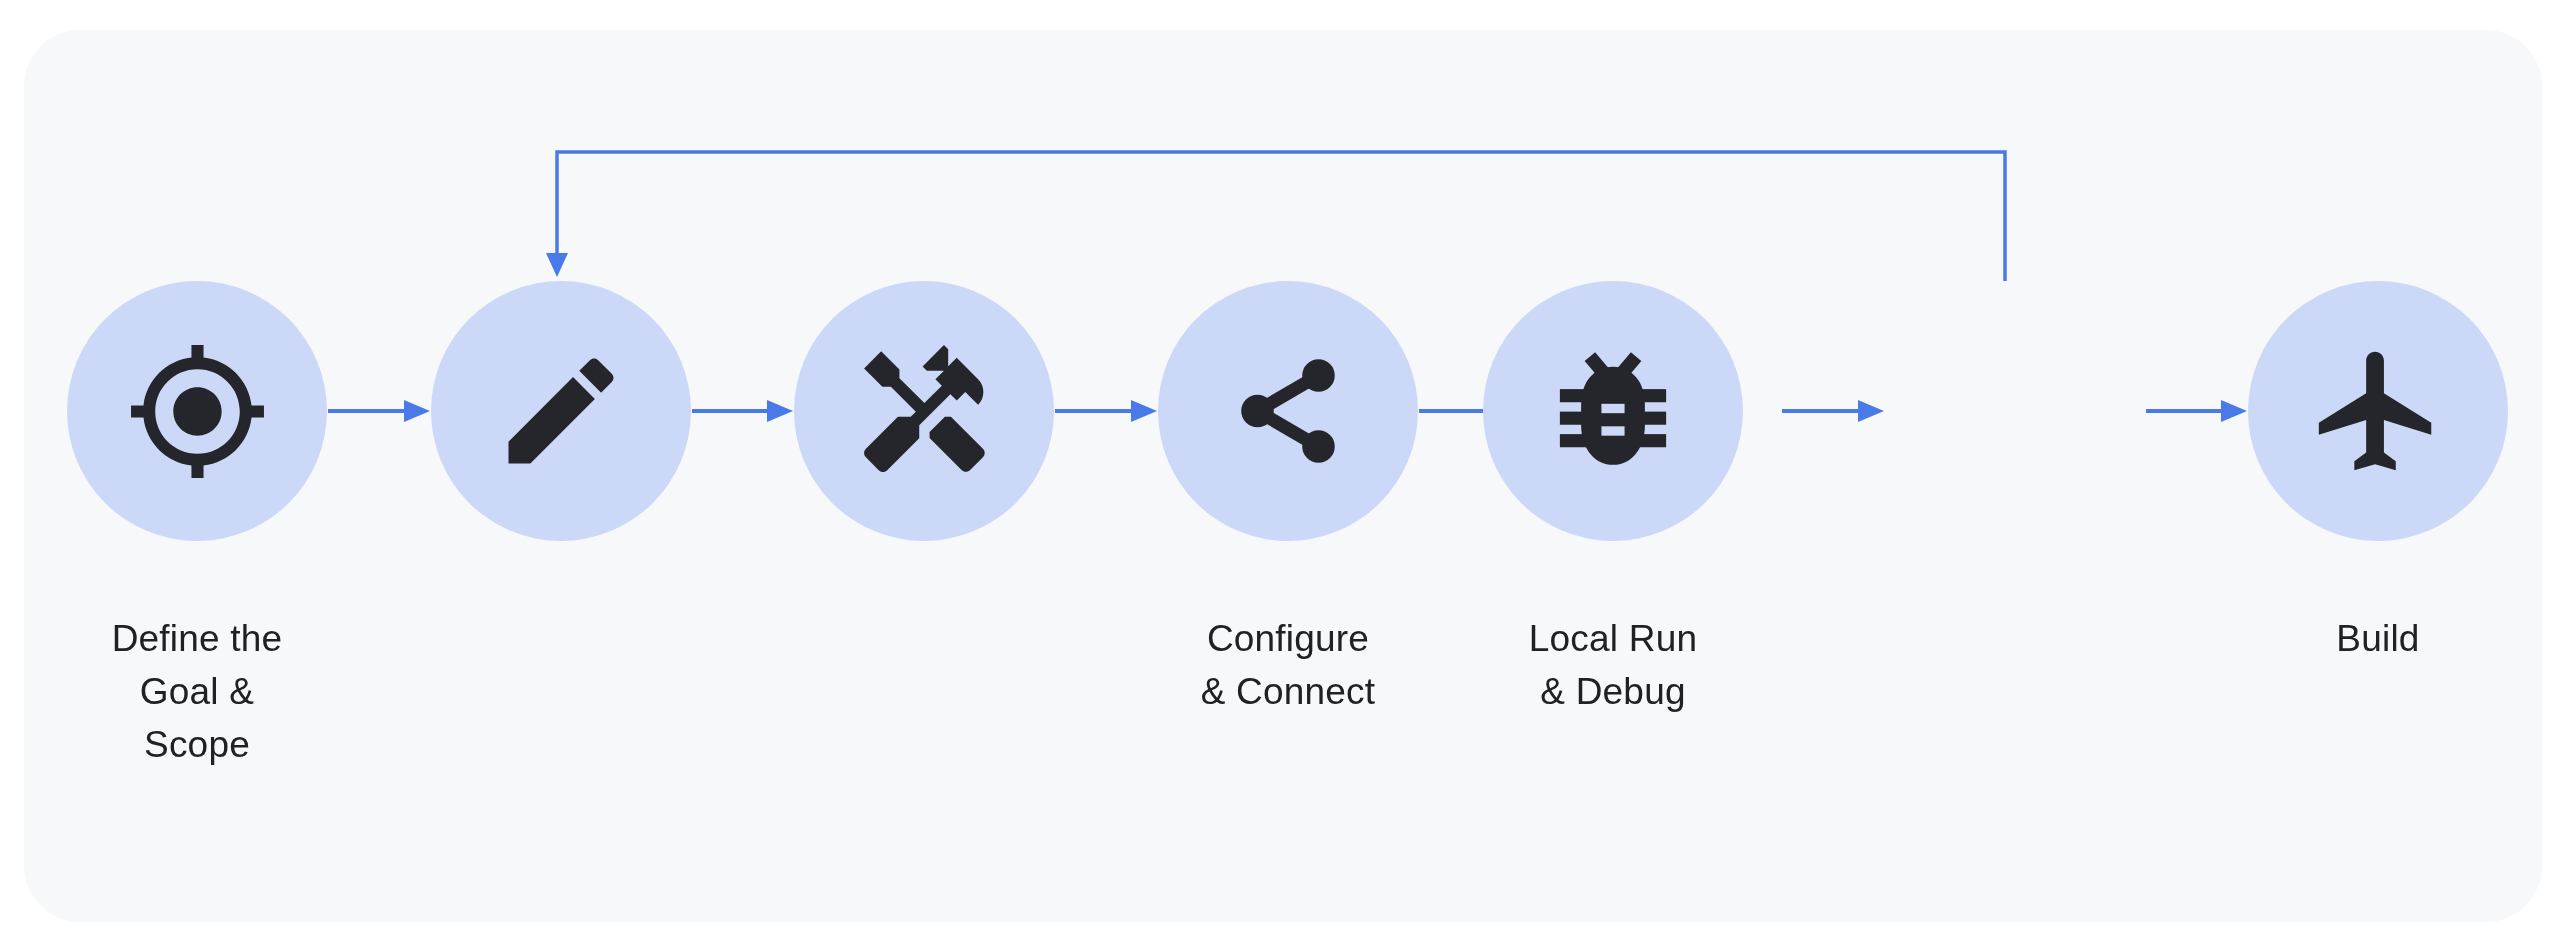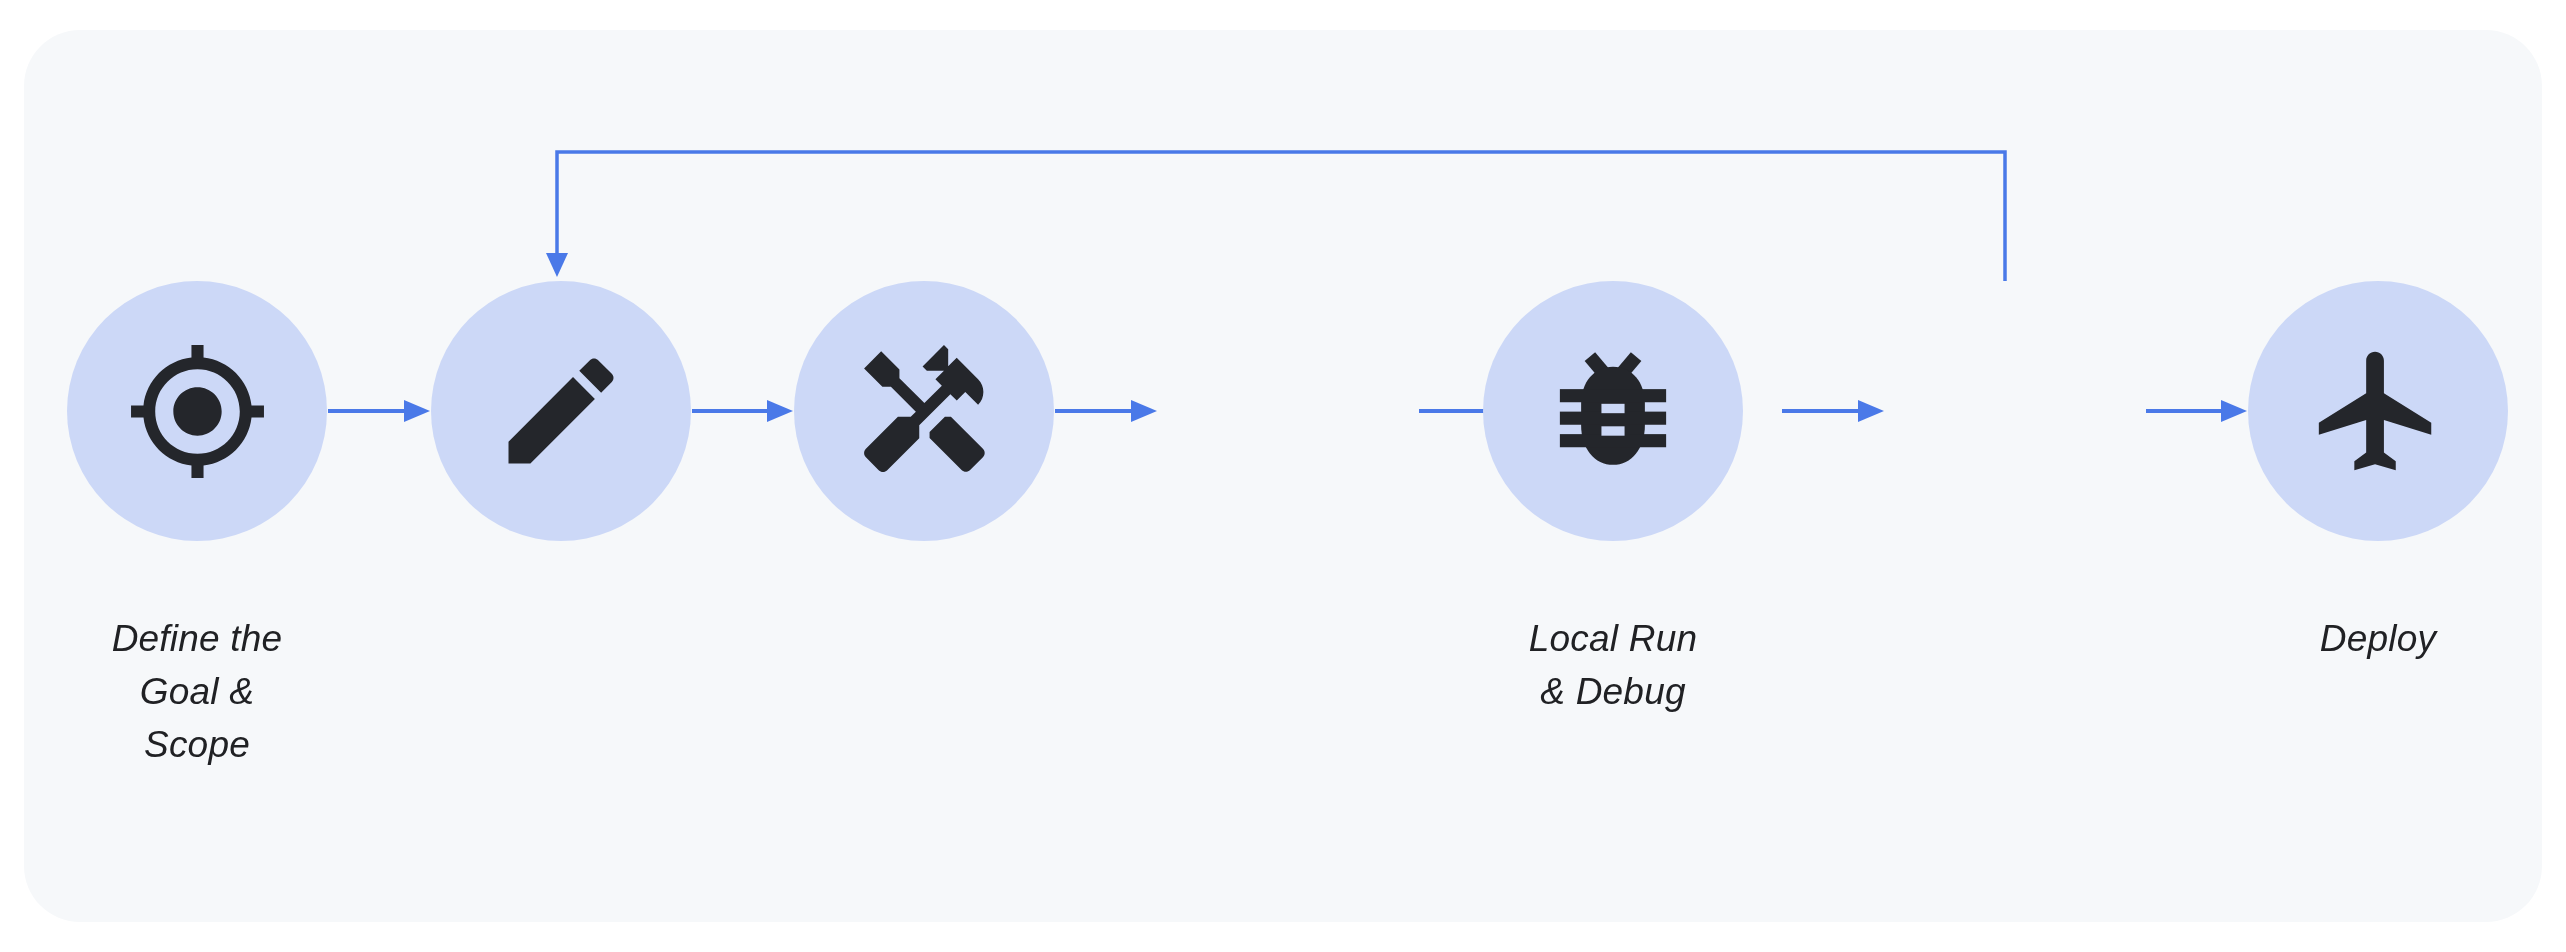--- a/index.html
+++ b/index.html
@@ -11,21 +11,20 @@
     --text:#202124;
   }
   *{margin:0;padding:0;box-sizing:border-box;}
   html,body{background:var(--page-bg);}
   .stage{
     position:relative;
     width:2566px;height:952px;
     background:var(--page-bg);
     font-family:"Liberation Sans", sans-serif;
     overflow:hidden;
-    font-style:italic;
   }
   .card{
     position:absolute;
     left:24px;right:24px;top:30px;bottom:30px;
     background:var(--card-bg);
     border-radius:56px;
   }
   .arrow-layer{
     position:absolute;left:0;top:0;width:2566px;height:952px;
     pointer-events:none;
@@ -118,20 +117,33 @@
 
   <div class="node" style="left:742px">
     <div class="circle">
       <svg class="icon" width="145" height="145" viewBox="0 0 24 24">
         <path d="M21.67 18.17l-5.3-5.3h-.99l-2.54 2.54v.99l5.3 5.3c.39.39 1.02.39 1.41 0l2.12-2.12c.39-.39.39-1.03 0-1.41z"></path>
         <path d="M17.34 10.19l1.41-1.41 2.12 2.12c1.17-1.17 1.17-3.07 0-4.24l-3.54-3.54-1.41 1.41V1.71l-.7-.71-3.54 3.54.71.71h2.83l-1.41 1.41 1.06 1.06-2.89 2.89-4.13-4.13V5.06L4.83 2.04 2 4.87 5.03 7.9h1.41l4.13 4.13-.85.85H7.6l-5.3 5.3c-.39.39-.39 1.02 0 1.41l2.12 2.12c.39.39 1.02.39 1.41 0l5.3-5.3v-2.12l5.15-5.15 1.06 1.05z"></path>
       </svg>
     </div>
   </div>
 
+  <div class="node" style="left:1106px">
+    <div class="circle">
+      <svg class="icon" width="122" height="122" viewBox="0 0 24 24">
+        <line class="wire" x1="6" y1="12" x2="18" y2="5" stroke-width="2.6"></line>
+        <line class="wire" x1="6" y1="12" x2="18" y2="19" stroke-width="2.6"></line>
+        <circle cx="18" cy="5" r="3.2"></circle>
+        <circle cx="6" cy="12" r="3.2"></circle>
+        <circle cx="18" cy="19" r="3.2"></circle>
+      </svg>
+    </div>
+    <div class="label">Configure
+&amp; Connect</div>
+  </div>
 
   <div class="node" style="left:1431px">
     <div class="circle">
       <svg class="icon" width="150" height="150" viewBox="0 0 24 24">
         <line class="wire" x1="8.3" y1="3.3" x2="10.5" y2="5.9" stroke-width="2.2"></line>
         <line class="wire" x1="15.7" y1="3.3" x2="13.5" y2="5.9" stroke-width="2.2"></line>
         <path d="M12 4.9c3.05 0 5.1 2.5 5.1 5.9v3.5c0 3.7-2.15 6.3-5.1 6.3s-5.1-2.6-5.1-6.3v-3.5c0-3.4 2.05-5.9 5.1-5.9z"></path>
         <rect x="3.5" y="8.5" width="17" height="2.1"></rect>
         <rect x="3.5" y="12.1" width="17" height="2.1"></rect>
         <rect x="3.5" y="15.7" width="17" height="2.1"></rect>
@@ -143,15 +155,15 @@
 &amp; Debug</div>
   </div>
 
 
   <div class="node" style="left:2196px">
     <div class="circle">
       <svg class="icon" width="142" height="142" viewBox="0 0 24 24">
         <path d="M21 16v-2l-8-5V3.5c0-.83-.67-1.5-1.5-1.5S10 2.67 10 3.5V9l-8 5v2l8-2.5V19l-2 1.5V22l3.5-1 3.5 1v-1.5L13 19v-5.5l8 2.5z"></path>
       </svg>
     </div>
-    <div class="label">Deploy</div>
+    <div class="label">Build</div>
   </div>
 </div>
 
 </body></html>

